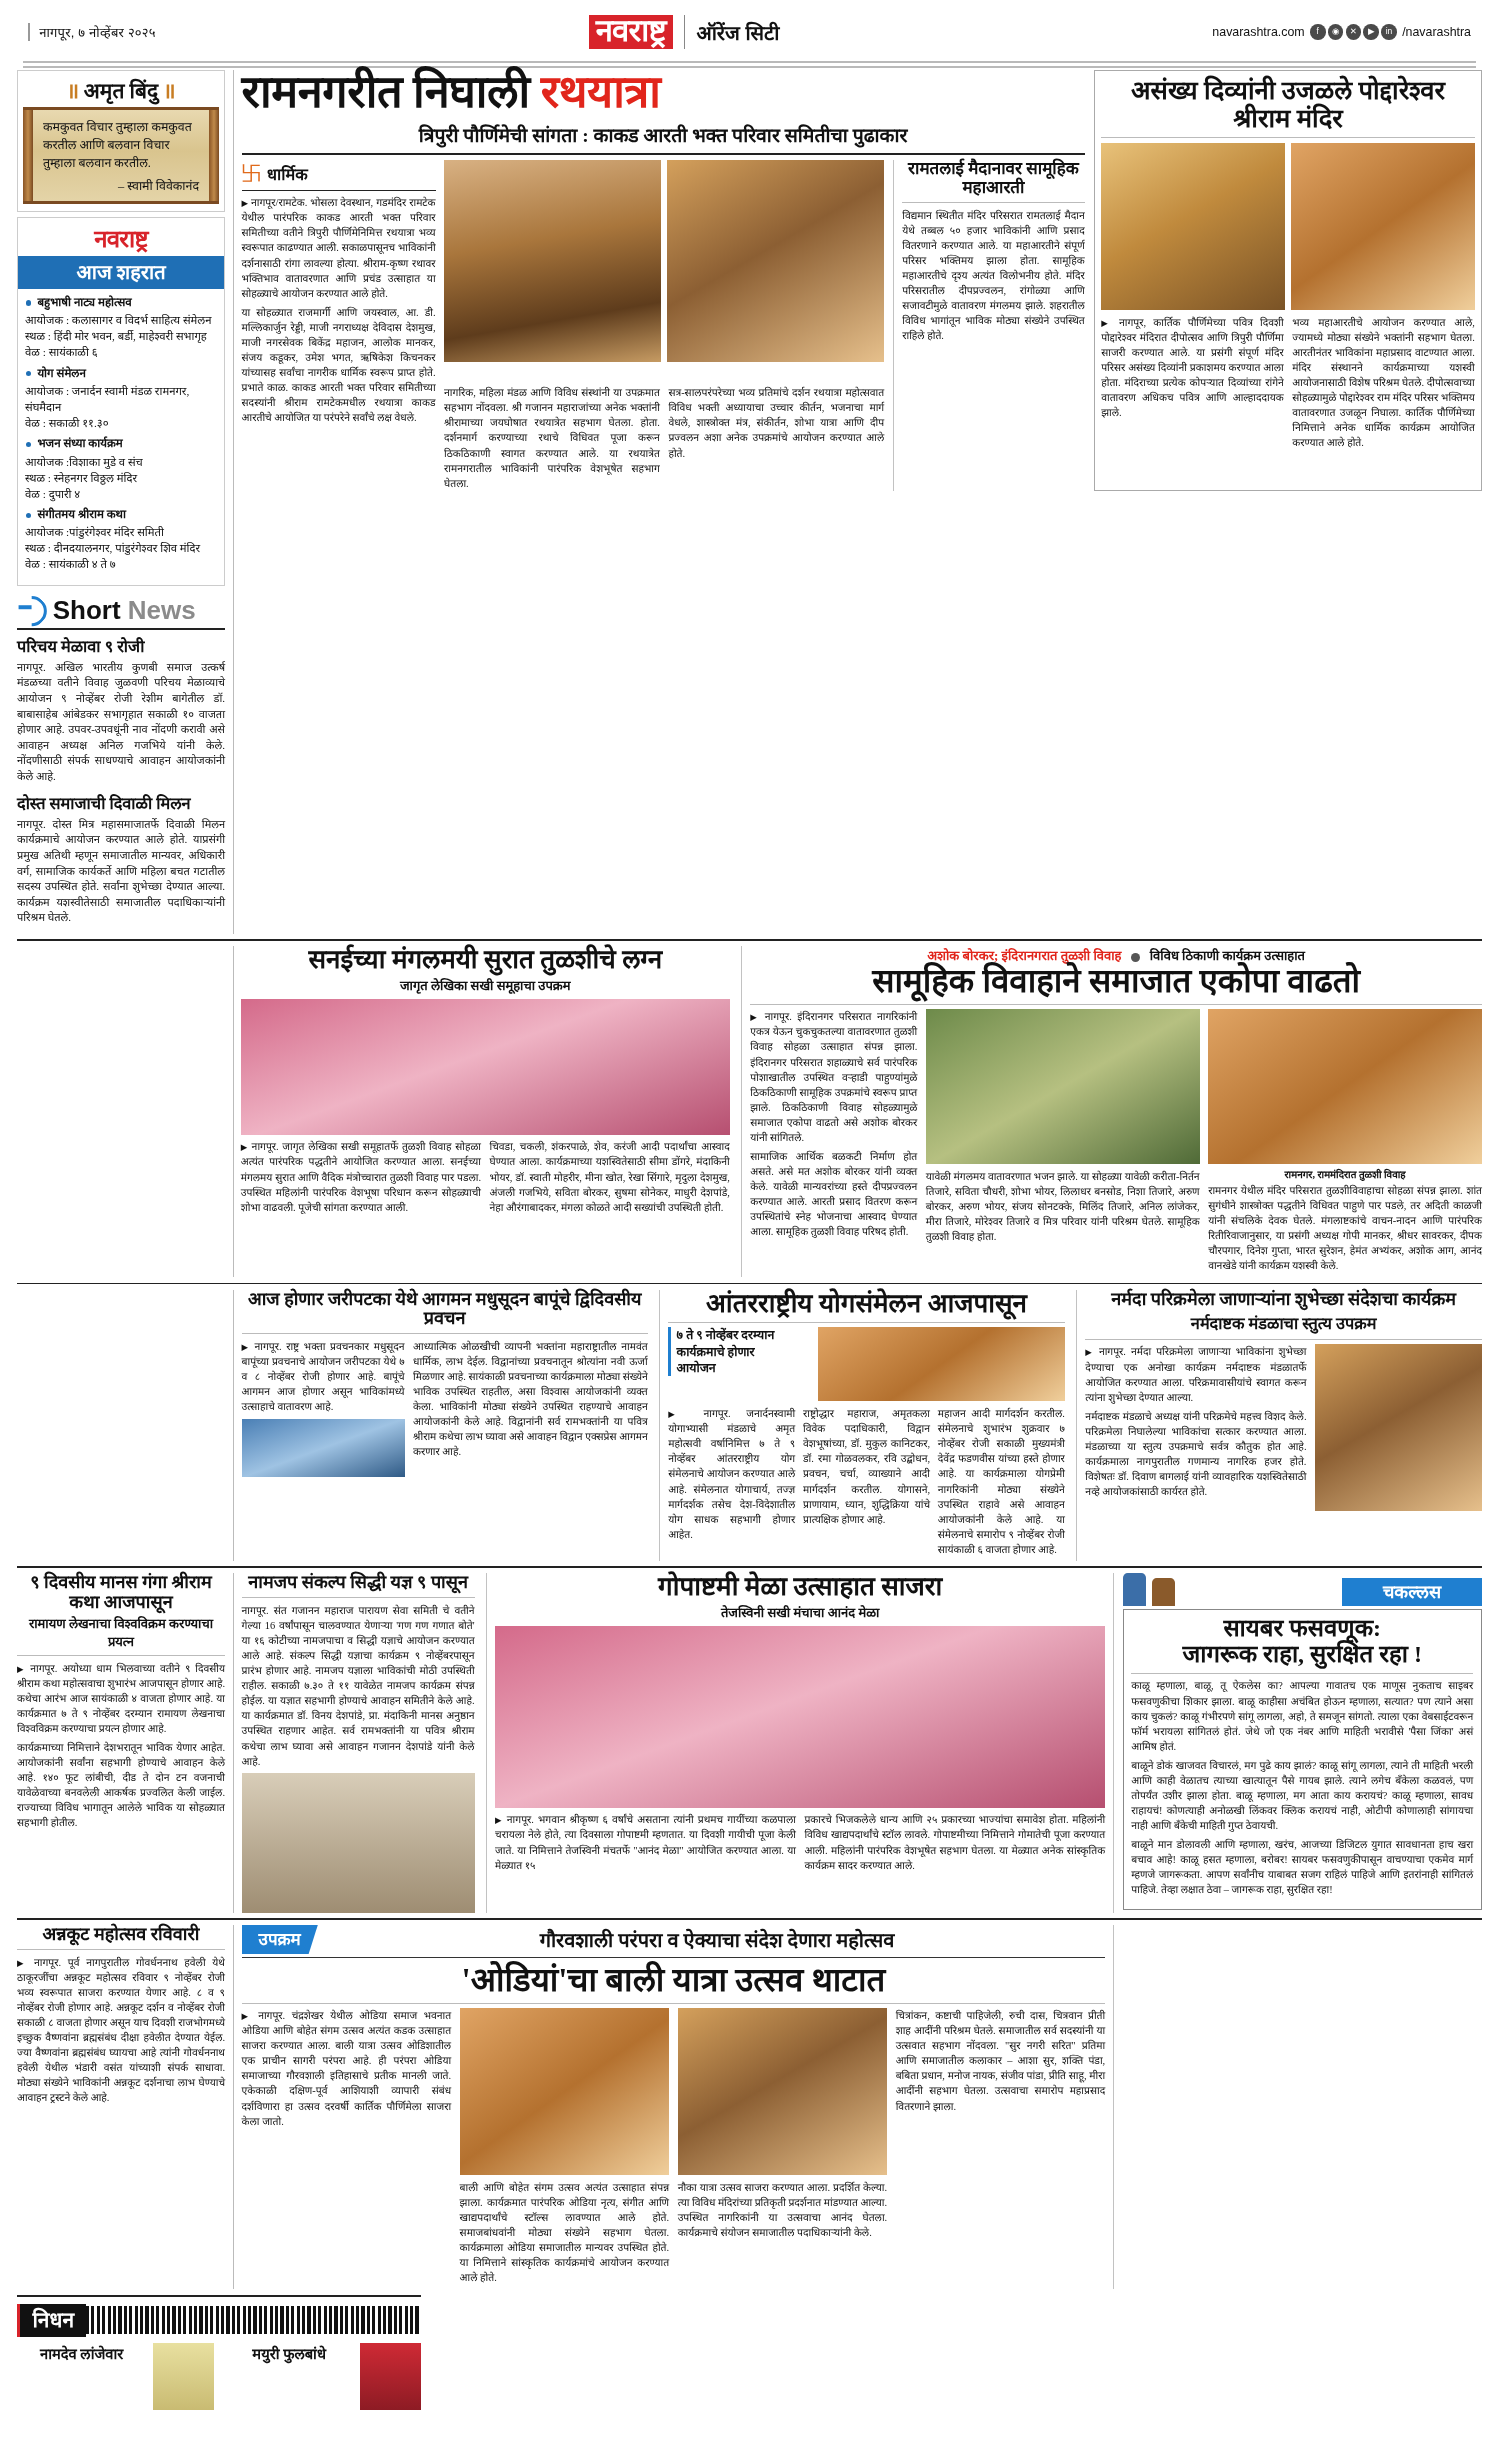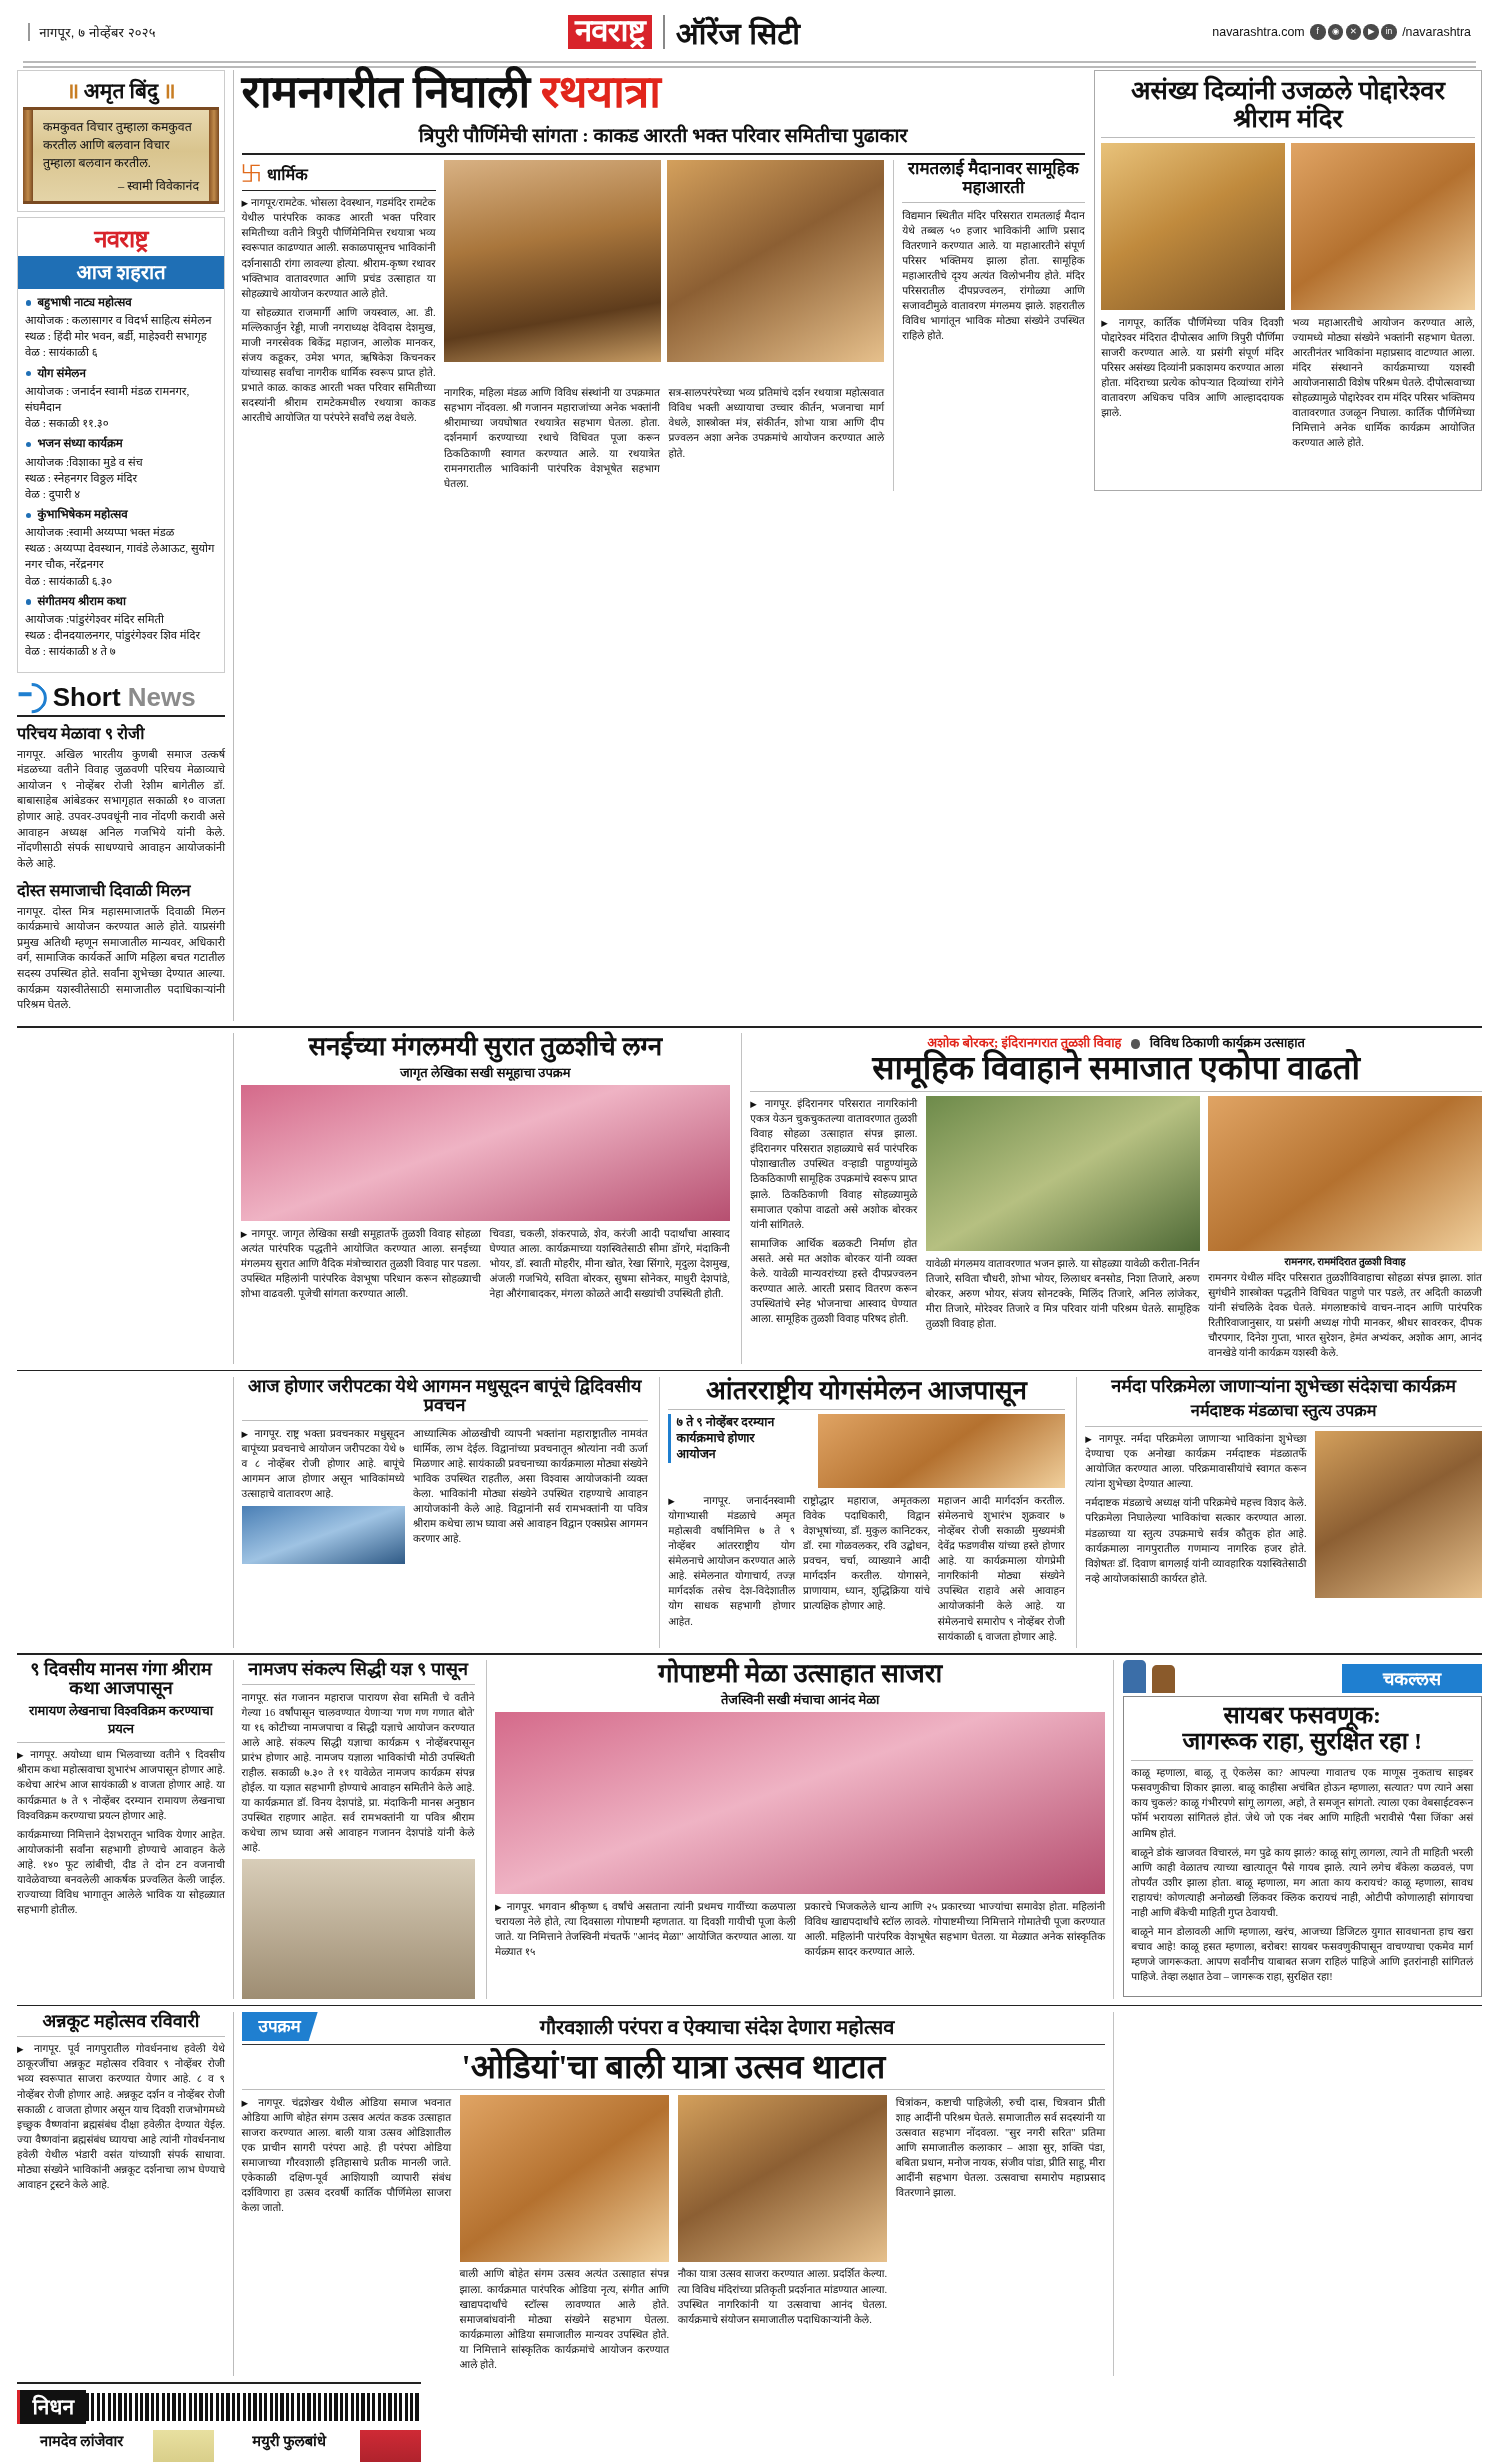--- a/index.html
+++ b/index.html
@@ -16,21 +16,21 @@
   
   .masthead { display:flex; align-items:center; justify-content:space-between;
               height:61px; padding:6.2px 11px 3.1px 11px; }
   .mh-date { font-size:13px; border-left:2.3px solid #999; padding-left:9.3px;
              font-family:"Liberation Sans", sans-serif; letter-spacing:0.2px;}
   .mh-logo { display:flex; align-items:center; gap:11px; }
   .mh-logo .brand { background:#d8232a; color:#fff; font-size:31px; font-weight:bold;
                     padding:0.8px 7px 3.1px 7px; letter-spacing:-0.8px; line-height:1;
                     font-family:"Liberation Sans", sans-serif; }
   .mh-logo .divider { width:1.6px; height:34px; background:#888; }
-  .mh-logo .city { font-size:30px; font-weight:bold; font-family:"Liberation Sans", sans-serif; }
+  .mh-logo .city { font-size:20px; font-weight:bold; font-family:"Liberation Sans", sans-serif; }
   .mh-right { display:flex; align-items:center; gap:5.4px; font-size:12.4px;
               font-family:"Liberation Sans", sans-serif; }
   .social { display:flex; gap:2.3px; }
   .social i { width:15.5px; height:15.5px; border-radius:50%; background:#4a4a4a; color:#fff;
               font-style:normal; font-size:8.5px; line-height:15.5px; text-align:center;
               display:inline-block; }
   .rule-top { height:7px; border-top:2.3px solid #b9b9b9; border-bottom:2.3px solid #b9b9b9; margin:0 6.2px 2.3px 6.2px;}
 
   
   .body-grid { display:grid; grid-template-columns:208px 1fr; gap:7.8px; }
@@ -191,26 +191,20 @@
             <div class="nt-line">आयोजक : जनार्दन स्वामी मंडळ रामनगर, संघमैदान</div>
             <div class="nt-line">वेळ : सकाळी ११.३०</div>
           </div>
           <div class="nt-item">
             <span class="nt-title">भजन संध्या कार्यक्रम</span>
             <div class="nt-line">आयोजक :विशाका मुडे व संच</div>
             <div class="nt-line">स्थळ : स्नेहनगर विठ्ठल मंदिर</div>
             <div class="nt-line">वेळ : दुपारी ४</div>
           </div>
           <div class="nt-item">
-            <span class="nt-title">कुंभाभिषेकम महोत्सव</span>
-            <div class="nt-line">आयोजक :स्वामी अय्यप्पा भक्त मंडळ</div>
-            <div class="nt-line">स्थळ : अय्यप्पा देवस्थान, गावंडे लेआऊट, सुयोग नगर चौक, नरेंद्रनगर</div>
-            <div class="nt-line">वेळ : सायंकाळी ६.३०</div>
-          </div>
-          <div class="nt-item">
             <span class="nt-title">संगीतमय श्रीराम कथा</span>
             <div class="nt-line">आयोजक :पांडुरंगेश्वर मंदिर समिती</div>
             <div class="nt-line">स्थळ : दीनदयालनगर, पांडुरंगेश्वर शिव मंदिर</div>
             <div class="nt-line">वेळ : सायंकाळी ४ ते ७</div>
           </div>
         </div>
       </div>
 
       <div class="shortnews-head">
         <span class="sn-ico"></span>

